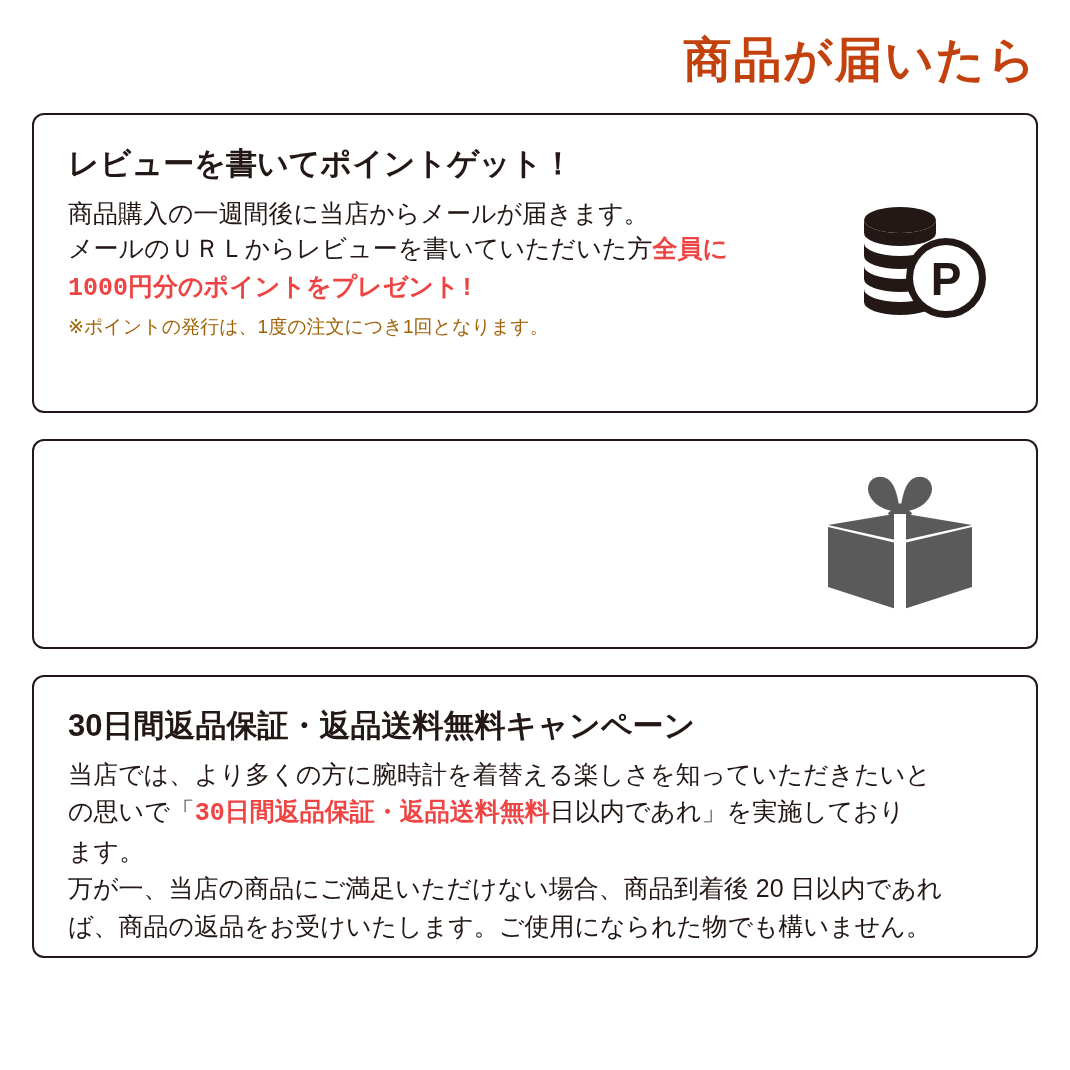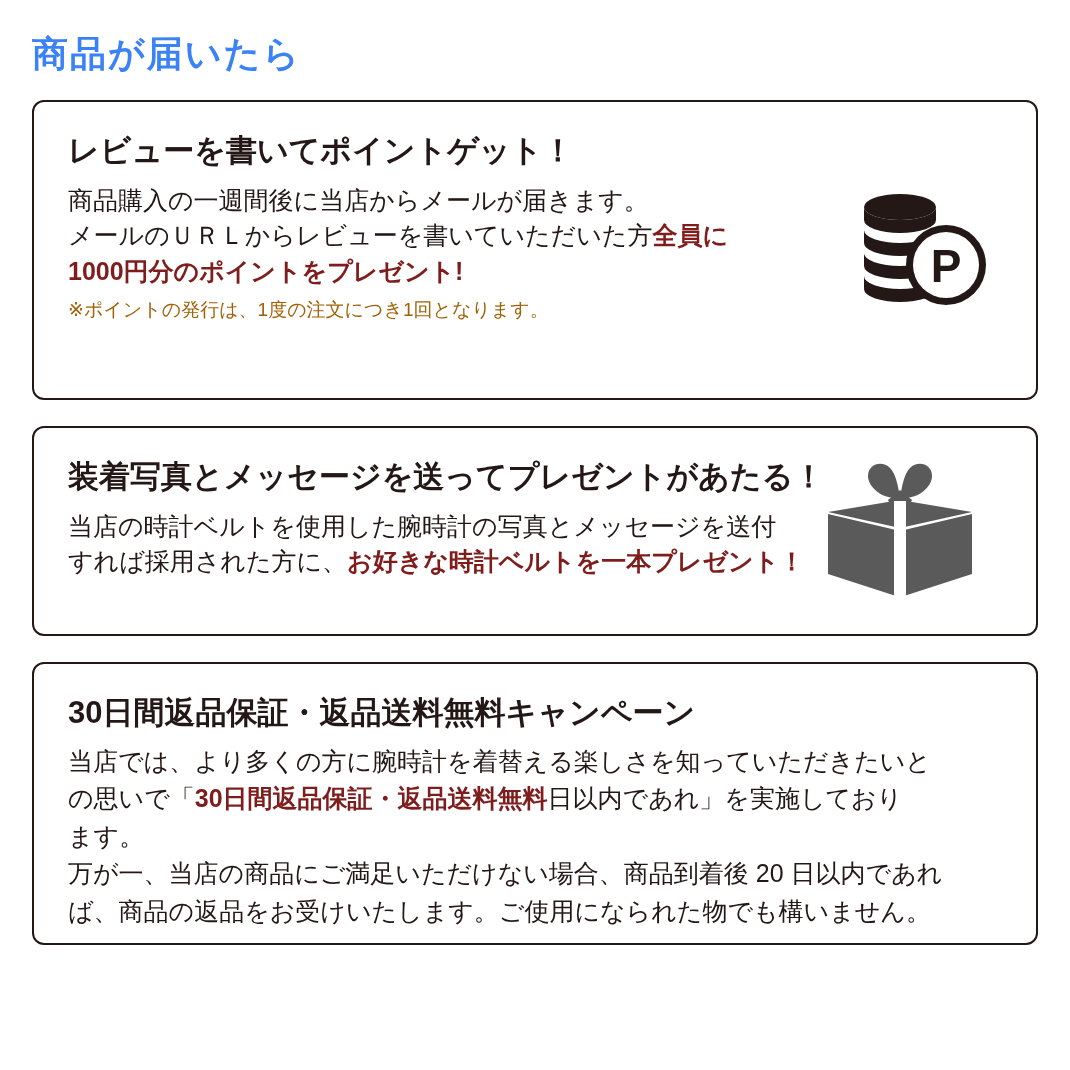--- a/index.html
+++ b/index.html
@@ -15,25 +15,25 @@
     overflow: hidden;
   }
   .page {
     width: 1070px;
     height: 1070px;
     position: relative;
     box-sizing: border-box;
     padding: 0 32px;
   }
   .page-title {
-    text-align: left;
-    font-size: 36px;
+    text-align: right;
+    font-size: 48px;
     font-weight: bold;
     letter-spacing: 2px;
-    color: #3b82f6;
+    color: #c2410c;
     margin: 34px 0 26px 0;
     line-height: 1.1;
   }
   .card {
     border: 2px solid #231815;
     border-radius: 12px;
     box-sizing: border-box;
     position: relative;
     margin-bottom: 26px;
     padding: 26px 34px 18px 34px;
@@ -50,22 +50,23 @@
     margin: 4px 0 14px 0;
     line-height: 1.2;
   }
   .card-body {
     font-size: 25px;
     line-height: 1.42;
     color: #231815;
     letter-spacing: 0px;
   }
   .card-body .em {
-    color: #7f1d1d;
+    color: #ef4444;
     font-weight: bold;
+    font-family: Liberation Mono, monospace;
   }
   .note {
     font-size: 19px;
     color: #a16207;
     margin-top: 8px;
     letter-spacing: 0px;
   }
   .text-col-1 { width: 790px; }
   .text-col-2 { width: 800px; }
   .text-col-3 { width: 960px; }
@@ -115,31 +116,20 @@
           <path d="M24 91 v13 a36 13 0 0 0 72 0 V91 a36 13 0 0 1 -72 0 Z"></path>
           <circle cx="106" cy="80" r="40" fill="#231815"></circle>
           <circle cx="106" cy="80" r="33" fill="#ffffff"></circle>
           <text x="106" y="97" text-anchor="middle" font-family="Liberation Sans, sans-serif" font-size="46" font-weight="bold" fill="#231815">P</text>
         </g>
       </svg>
     </div>
   </div>
 
   <div class="card card-2">
-    <div class="text-col-2">
-      <div class="card-heading">装着写真とメッセージを送ってプレゼントがあたる！</div>
-      <div class="card-body">
-        <div>
-          <span>当店の時計ベルトを使用した腕時計の写真とメッセージを送付</span>
-        </div>
-        <div>
-          <span>すれば採用された方に、</span><span class="em">お好きな時計ベルトを一本プレゼント！</span>
-        </div>
-      </div>
-    </div>
     <div class="art art-gift">
       <svg viewBox="0 0 180 150" width="180" height="150" aria-hidden="true">
         <g fill="#5a5a5a">
           <path d="M86 42 C70 42 58 30 58 20 C58 8 72 4 80 12 C86 18 88 30 90 42 Z"></path>
           <path d="M94 42 C110 42 122 30 122 20 C122 8 108 4 100 12 C94 18 92 30 90 42 Z"></path>
           <path d="M78 44 L90 34 L102 44 L96 56 L84 56 Z"></path>
         </g>
         <g fill="#5a5a5a">
           <polygon points="18,56 90,44 162,56 90,72"></polygon>
           <polygon points="18,58 86,74 86,140 18,118"></polygon>

